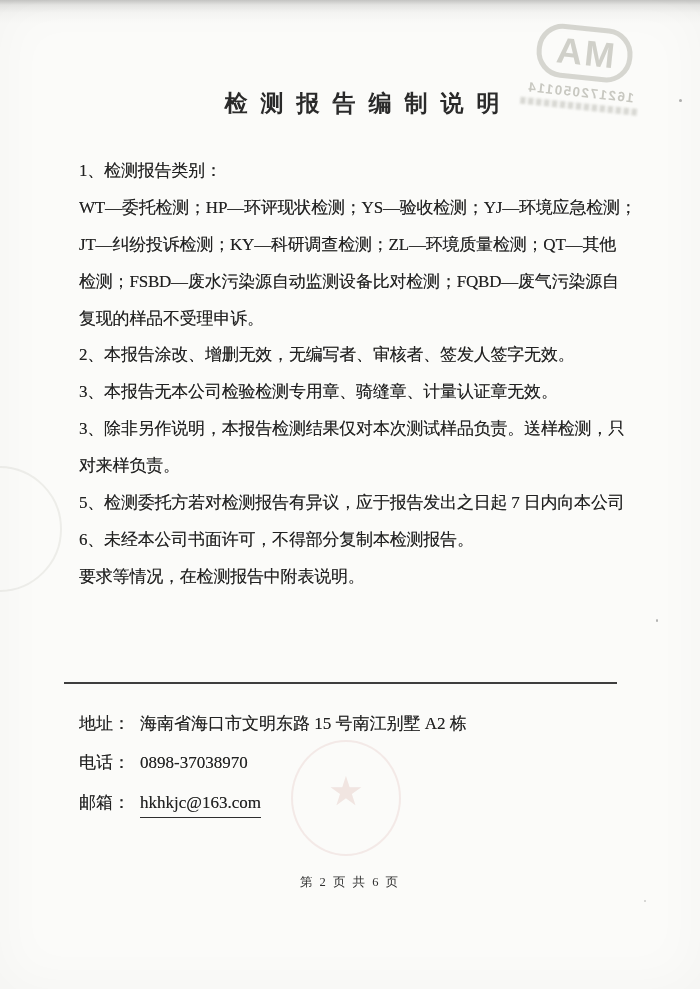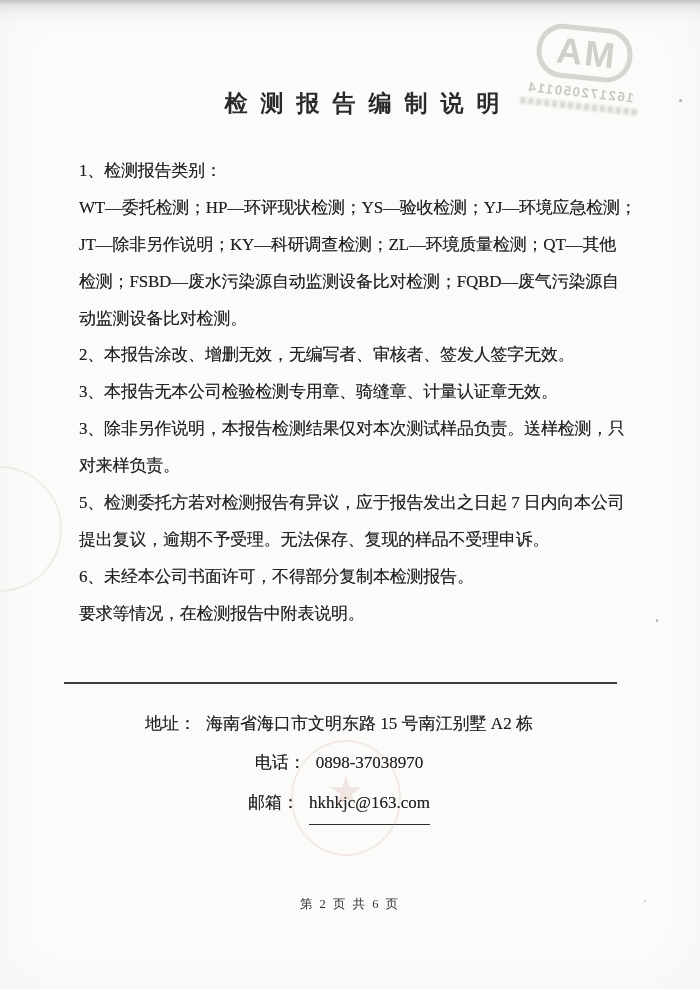--- a/index.html
+++ b/index.html
@@ -37,29 +37,28 @@
     background:#3e3e3e;
   }
   
   .contact{
     position:absolute;top:704px;left:79px;width:520px;
     font-size:17px;color:#222;
   }
   .contact .row{
     line-height:39.3px;height:39.3px;white-space:nowrap;
     text-shadow:0 0 0.5px rgba(30,30,30,0.55);
-    text-align:center;
   }
   .contact .lbl{margin-right:10px;}
   .contact .underline{
-    border-bottom:1.5px solid #2e2e2e;padding-bottom:12px;font-family:Liberation Serif, serif;
+    border-bottom:1.5px solid #2e2e2e;padding-bottom:5px;font-family:Liberation Serif, serif;
   }
   
   .pagenum{
-    position:absolute;top:896px;left:0;width:100%;
+    position:absolute;top:874px;left:0;width:100%;
     text-align:center;font-size:12.5px;color:#2f2f2f;letter-spacing:2px;
   }
   
   .watermark{
     position:absolute;top:26px;right:42px;width:150px;
     text-align:center;transform:rotate(6deg);
     pointer-events:none;
   }
   .ma-box{
     display:inline-block;padding:0 13px;
@@ -113,29 +112,28 @@
     <div class="ma-box">MA</div>
     <div class="ma-serial">162172050114</div>
     <div class="ma-subline"></div>
   </div>
 
   <h1 class="title">检测报告编制说明</h1>
 
   <div class="body-lines">
     <div class="line">1、检测报告类别：</div>
     <div class="line">WT—委托检测；HP—环评现状检测；YS—验收检测；YJ—环境应急检测；</div>
-    <div class="line">JT—除非另作说明；KY—科研调查检测；ZL—环境质量检测；QT—其他</div>
+    <div class="line">JT—纠纷投诉检测；KY—科研调查检测；ZL—环境质量检测；QT—其他</div>
     <div class="line">检测；FSBD—废水污染源自动监测设备比对检测；FQBD—废气污染源自</div>
-    <div class="line">动监测设备比对检测。</div>
+    <div class="line">复现的样品不受理申诉。</div>
     <div class="line">2、本报告涂改、增删无效，无编写者、审核者、签发人签字无效。</div>
     <div class="line">3、本报告无本公司检验检测专用章、骑缝章、计量认证章无效。</div>
     <div class="line">3、除非另作说明，本报告检测结果仅对本次测试样品负责。送样检测，只</div>
     <div class="line">对来样负责。</div>
     <div class="line">5、检测委托方若对检测报告有异议，应于报告发出之日起 7 日内向本公司</div>
-    <div class="line">提出复议，逾期不予受理。无法保存、复现的样品不受理申诉。</div>
     <div class="line">6、未经本公司书面许可，不得部分复制本检测报告。</div>
     <div class="line">要求等情况，在检测报告中附表说明。</div>
   </div>
 
   <div class="divider"></div>
 
   <div class="contact">
     <div class="row">
       <span class="lbl">地址：</span><span class="val">海南省海口市文明东路 15 号南江别墅 A2 栋</span>
     </div>

